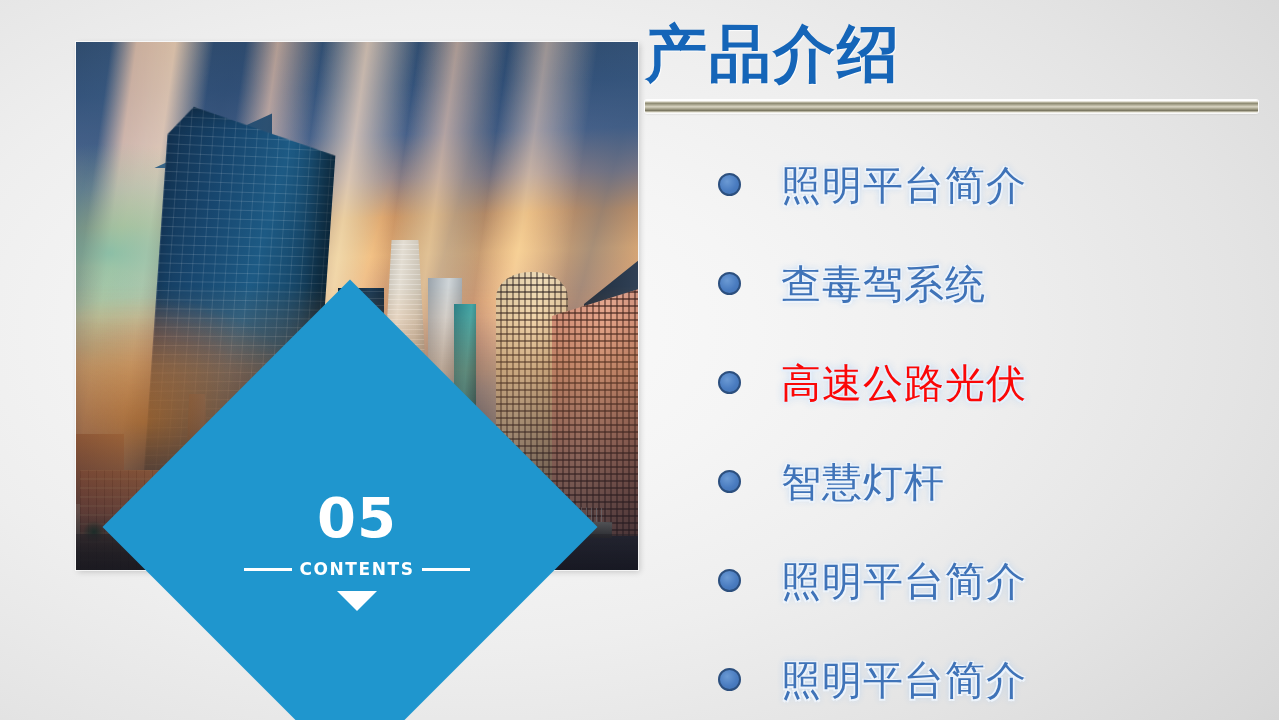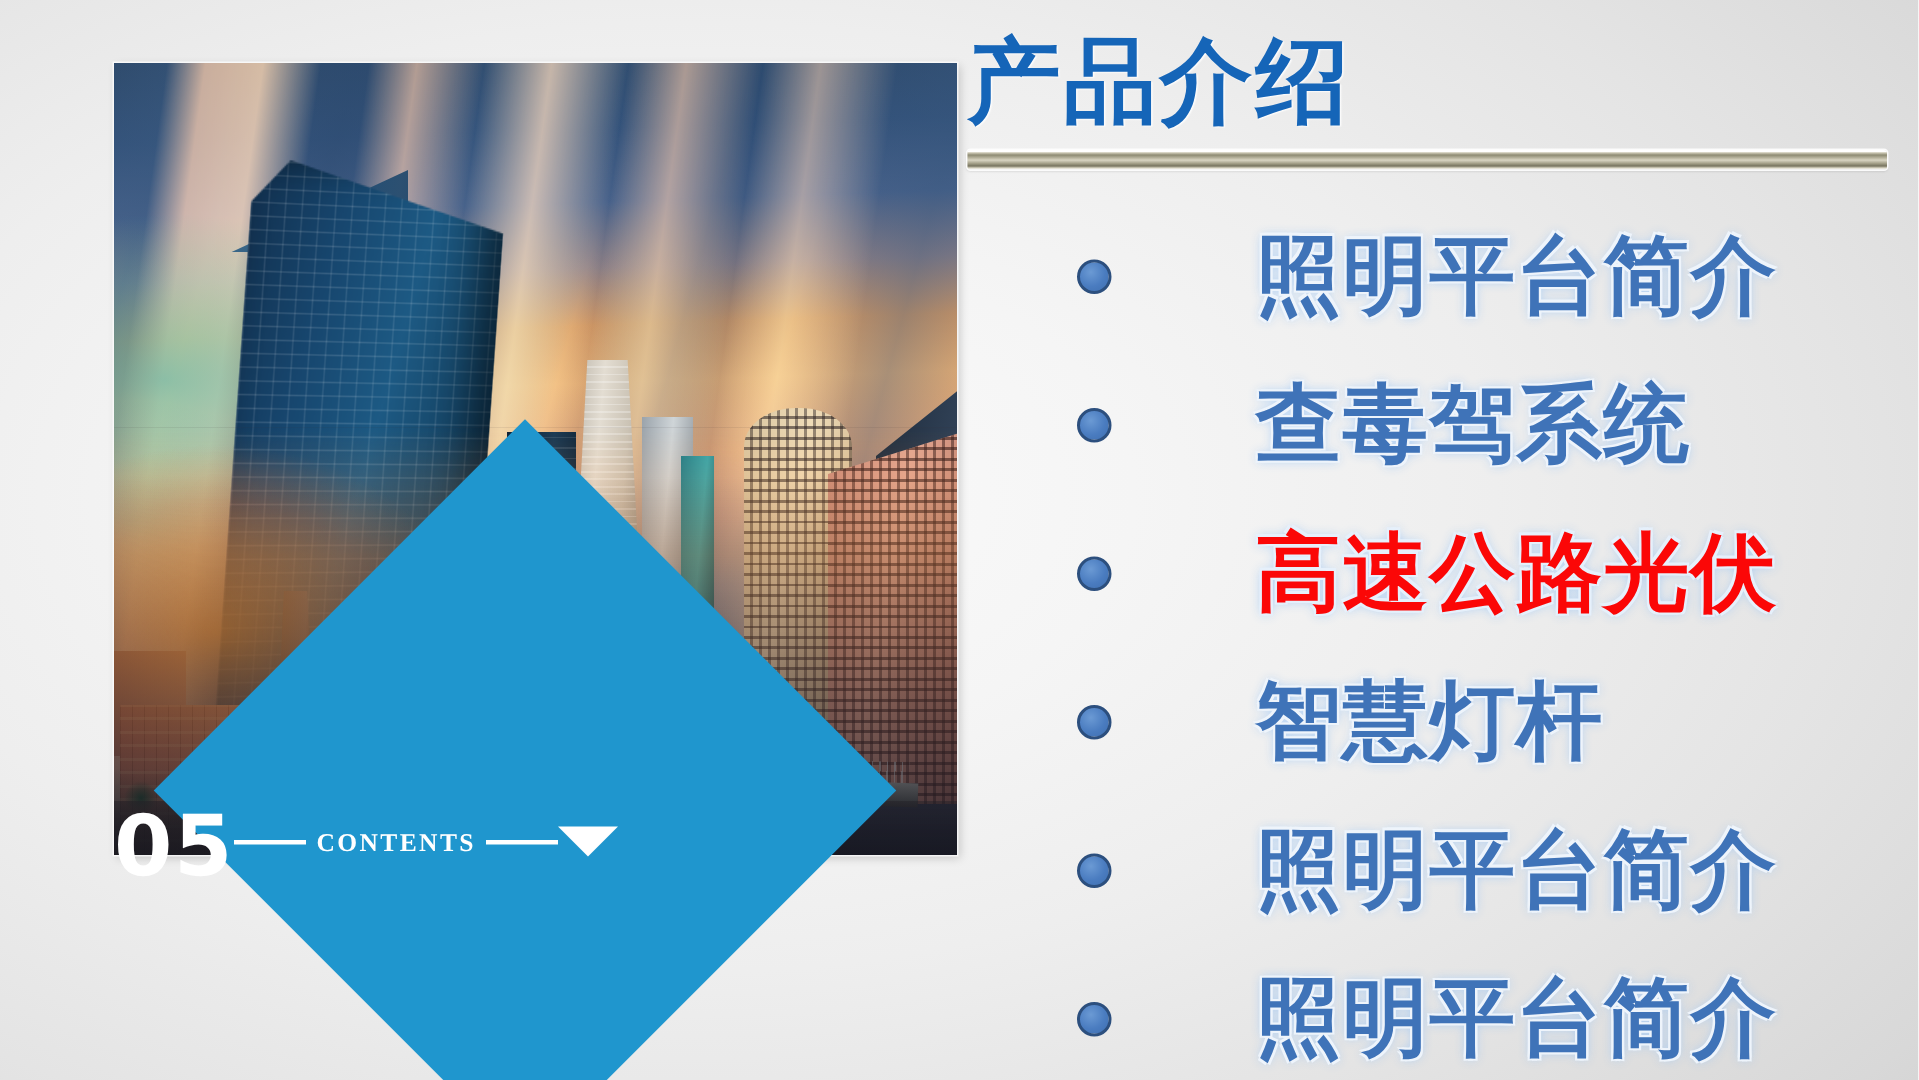--- a/index.html
+++ b/index.html
@@ -224,38 +224,37 @@
     transform-origin: 50% 50%;
   }
   #contents-inner {
     position: absolute;
     left: 76px;
     top: 470px;
     width: 562px;
     height: 170px;
     pointer-events: none;
     display: flex;
-    flex-direction: row;
+    flex-direction: column;
     align-items: center;
   }
   #contents-number {
     color: #ffffff;
     font-size: 56px;
     font-weight: bold;
     letter-spacing: 1px;
     line-height: 1;
     margin-top: 20px;
     font-family: "DejaVu Sans", "Liberation Sans", sans-serif;
   }
   #contents-label-row {
     display: flex;
     align-items: center;
     gap: 7px;
     margin-top: 13px;
-    font-family: Liberation Serif, serif;
   }
   .cl-line {
     width: 48px; height: 3px; background: #ffffff;
   }
   #contents-label {
     color: #ffffff;
     font-size: 17px;
     font-weight: bold;
     letter-spacing: 1.6px;
   }
@@ -307,23 +306,23 @@
   .bullet-dot {
     flex: 0 0 auto;
     width: 23px; height: 23px;
     border-radius: 50%;
     background: radial-gradient(circle at 38% 34%, #6b9ad4 0%, #4a7cc0 55%, #3f6fb0 100%);
     border: 2px solid #2c4f7e;
     box-sizing: border-box;
     margin-left: 18px;
   }
   .bullet-text {
-    margin-left: 96px;
-    font-size: 57px;
-    font-weight: bold;
+    margin-left: 40px;
+    font-size: 40px;
+    font-weight: normal;
     letter-spacing: 1px;
     white-space: nowrap;
     line-height: 1;
   }
   .t-blue {
     color: #3f73b8;
     text-shadow:
       -1.5px -1.5px 0 #eef4fb,  1.5px -1.5px 0 #eef4fb,
       -1.5px  1.5px 0 #eef4fb,  1.5px  1.5px 0 #eef4fb,
        0 0 7px rgba(160,200,245,0.95);

